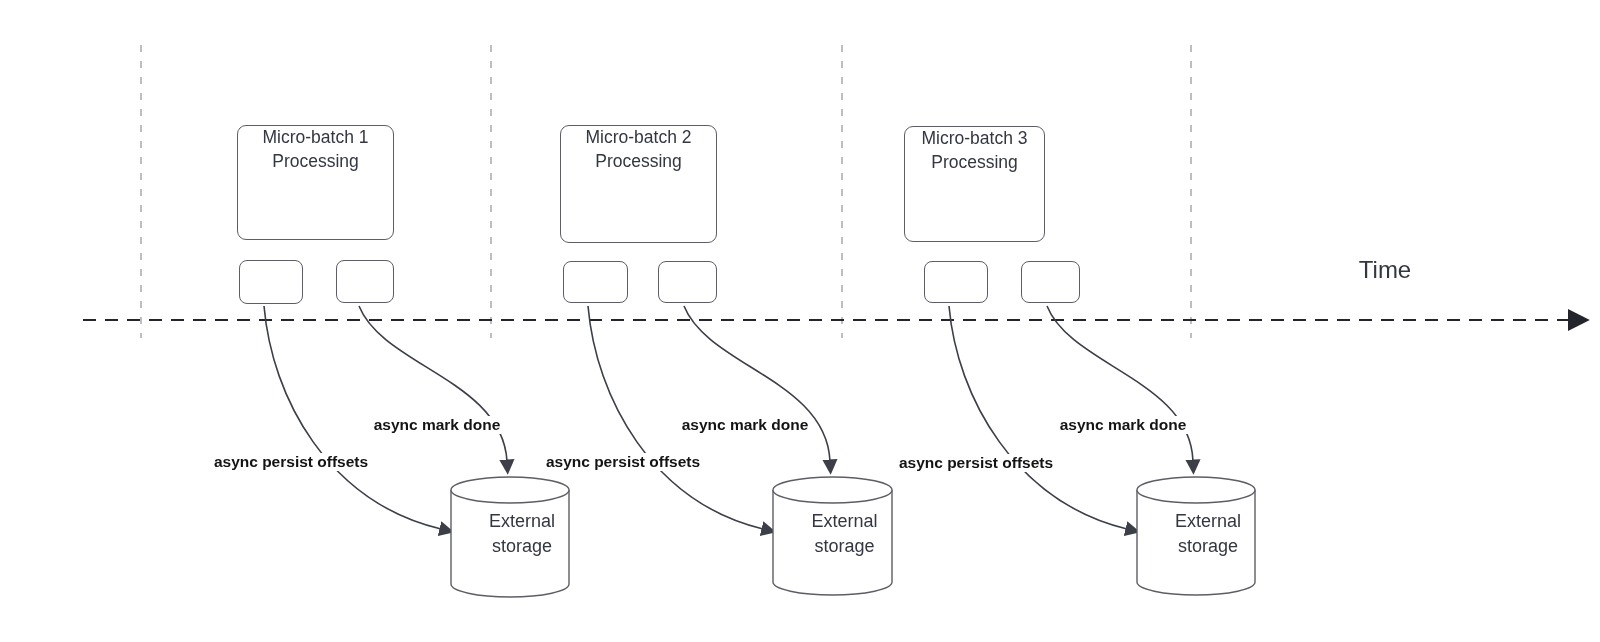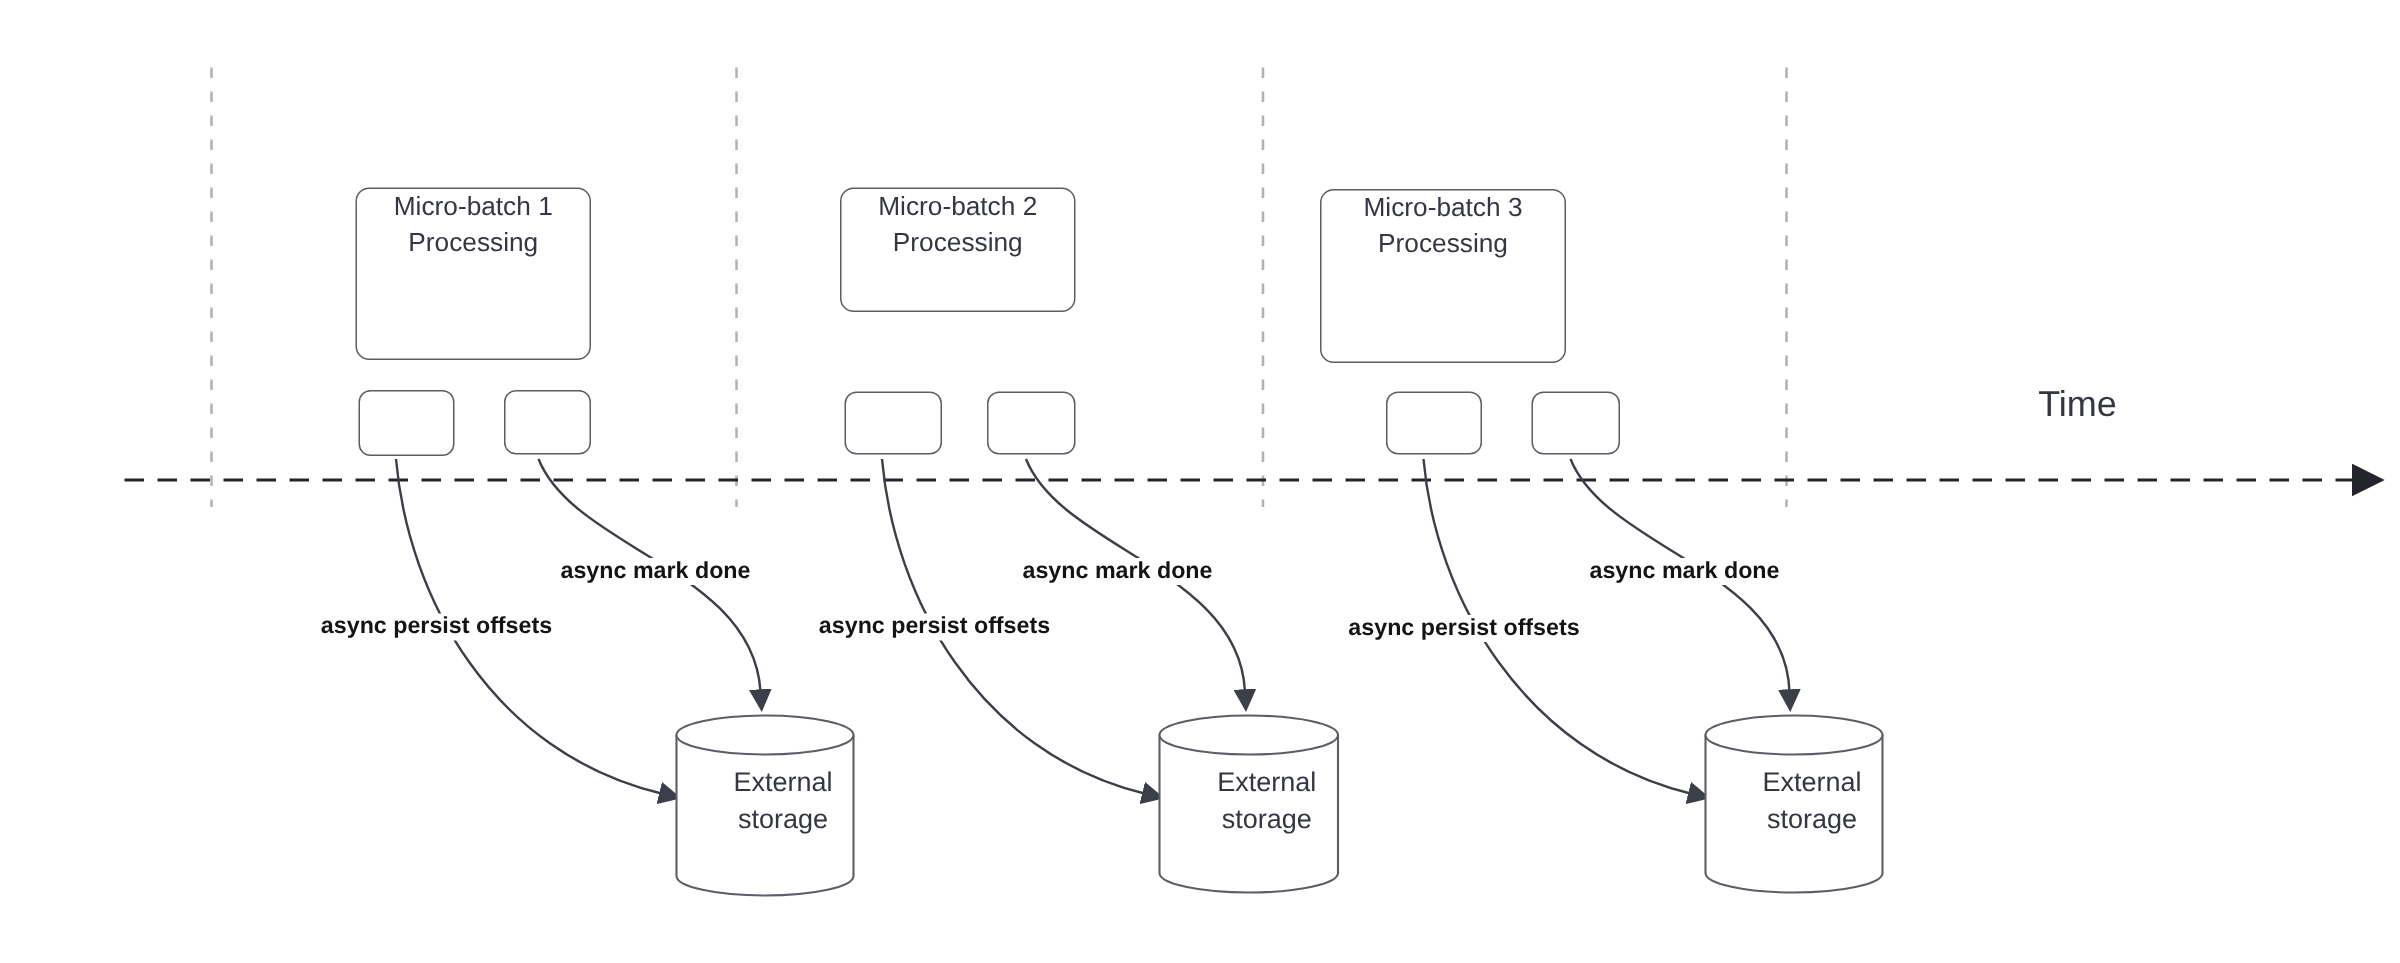--- a/index.html
+++ b/index.html
@@ -29,21 +29,21 @@
     text-align:center;color:var(--shape-text);font-size:17.5px;line-height:1.35;
     box-sizing:border-box;padding:0 14px;
   }
   .mini-box{
     position:absolute;border:1.4px solid var(--shape-stroke);border-radius:8px;
     background:#fff;box-sizing:border-box;
   }
   .edge-label{
     position:absolute;transform:translateX(-50%);white-space:nowrap;
     font-weight:bold;font-size:15.5px;color:var(--label-text);
-    background:var(--background);padding:0 3px;line-height:1.15;
+    background:var(--background);padding:0 3px;line-height:1.15;margin-top:44px;
   }
   .cyl-label{
     position:absolute;text-align:center;color:var(--shape-text);
     font-size:18px;line-height:25px;margin-left:12px;
   }
   .time-label{
     position:absolute;color:var(--shape-text);font-size:24px;white-space:nowrap;
     transform:translateX(-50%);
   }
 </style>
@@ -94,30 +94,30 @@
 
   <div class="proc-box" style="left:237px;top:125px;width:157px;height:115px">
     <span>Micro-batch 1 Processing</span>
   </div>
   <div class="mini-box" style="left:239px;top:260px;width:64px;height:44px"></div>
   <div class="mini-box" style="left:336px;top:260px;width:58px;height:43px"></div>
   <div class="edge-label" style="left:291px;top:409px">async persist offsets</div>
   <div class="edge-label" style="left:437px;top:372px">async mark done</div>
   <div class="cyl-label" style="left:451px;top:509px;width:118px">External storage</div>
 
-  <div class="proc-box" style="left:560px;top:125px;width:157px;height:83px">
+  <div class="proc-box" style="left:560px;top:125px;width:157px;height:118px">
     <span>Micro-batch 2 Processing</span>
   </div>
   <div class="mini-box" style="left:563px;top:261px;width:65px;height:42px"></div>
   <div class="mini-box" style="left:658px;top:261px;width:59px;height:42px"></div>
   <div class="edge-label" style="left:623px;top:409px">async persist offsets</div>
   <div class="edge-label" style="left:745px;top:372px">async mark done</div>
   <div class="cyl-label" style="left:773px;top:509px;width:119px">External storage</div>
 
-  <div class="proc-box" style="left:880px;top:126px;width:164px;height:116px">
+  <div class="proc-box" style="left:904px;top:126px;width:141px;height:116px">
     <span>Micro-batch 3 Processing</span>
   </div>
   <div class="mini-box" style="left:924px;top:261px;width:64px;height:42px"></div>
   <div class="mini-box" style="left:1021px;top:261px;width:59px;height:42px"></div>
   <div class="edge-label" style="left:976px;top:410px">async persist offsets</div>
   <div class="edge-label" style="left:1123px;top:372px">async mark done</div>
   <div class="cyl-label" style="left:1137px;top:509px;width:118px">External storage</div>
 
   <div class="time-label" style="left:1385px;top:256px">Time</div>
 

